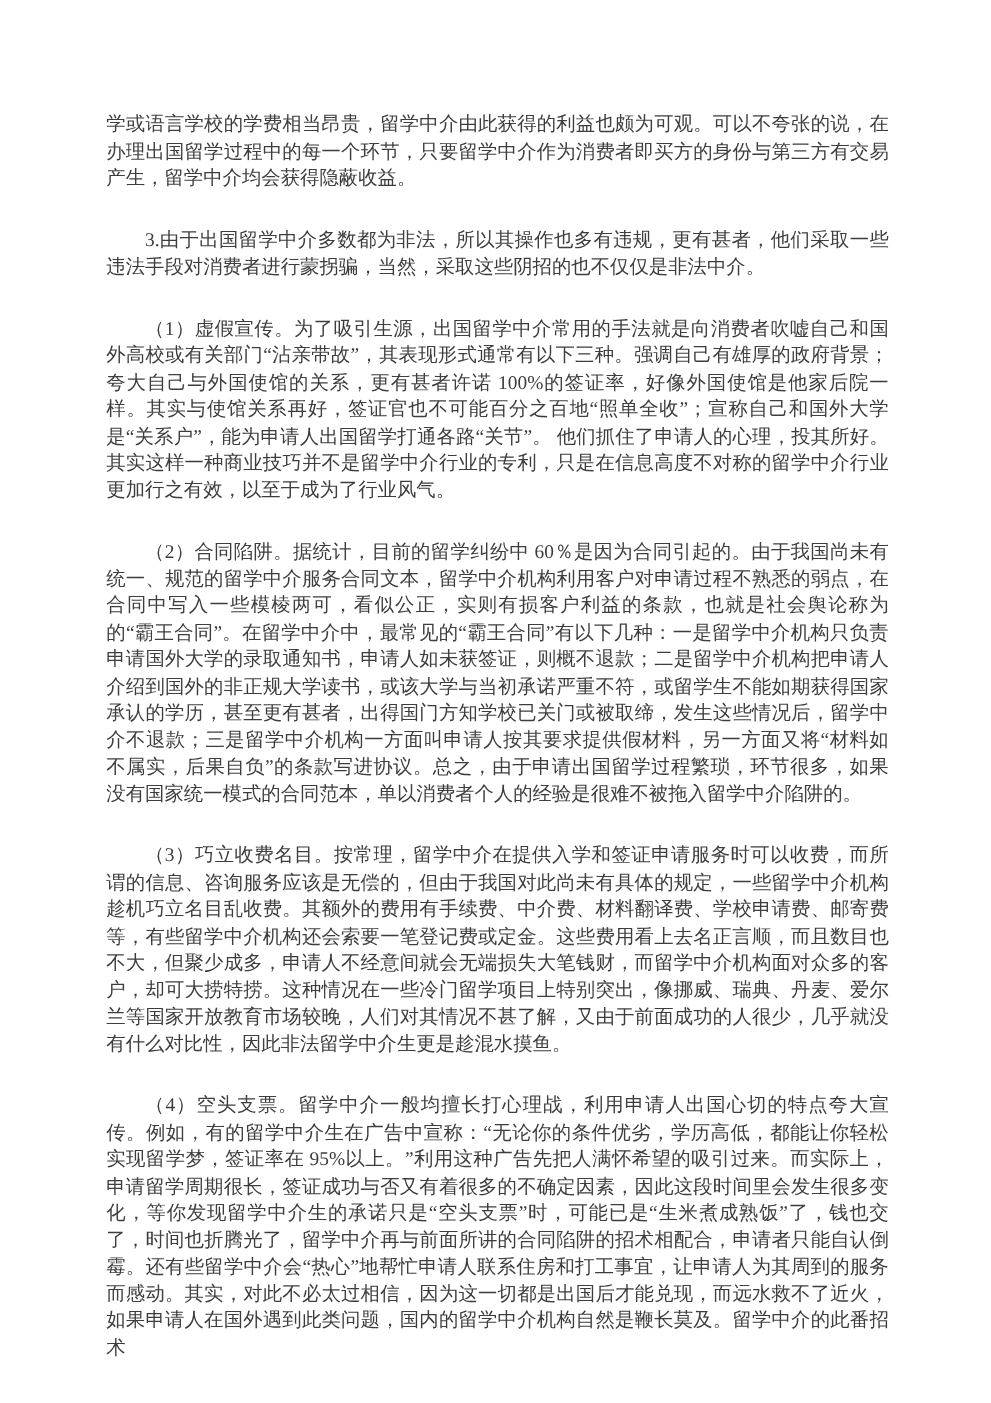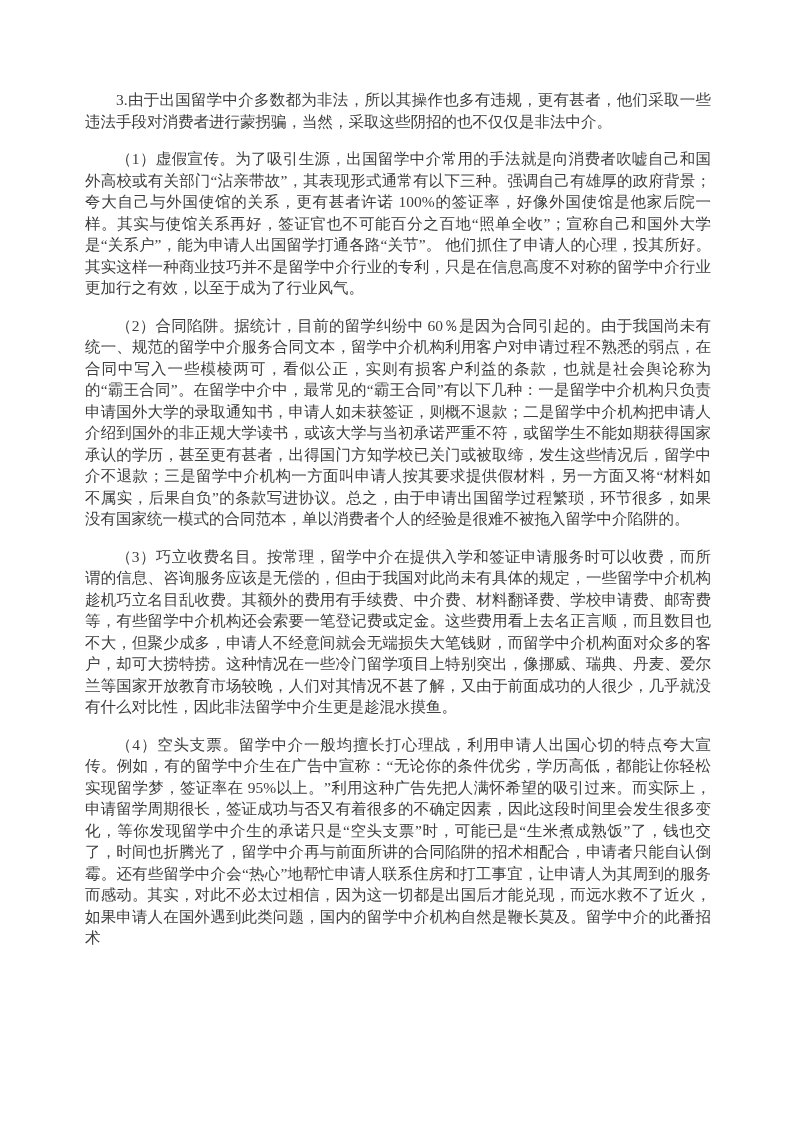--- a/index.html
+++ b/index.html
@@ -25,30 +25,31 @@
     text-align: justify;
   }
   .doc-body {
     width: 100%;
   }
   .para {
     margin: 0;
     word-break: break-all;
   }
   .para + .para {
-    margin-top: 16px;
+    margin-top: 28px;
   }
   .para.indent {
     text-indent: 2em;
   }
 </style>
 </head>
 <body>
 
 <div class="page">
   <div class="doc-body">
+      <p class="para">学或语言学校的学费相当昂贵，留学中介由此获得的利益也颇为可观。可以不夸张的说，在办理出国留学过程中的每一个环节，只要留学中介作为消费者即买方的身份与第三方有交易产生，留学中介均会获得隐蔽收益。</p>
       <p class="para indent">3.由于出国留学中介多数都为非法，所以其操作也多有违规，更有甚者，他们采取一些违法手段对消费者进行蒙拐骗，当然，采取这些阴招的也不仅仅是非法中介。</p>
       <p class="para indent">（1）虚假宣传。为了吸引生源，出国留学中介常用的手法就是向消费者吹嘘自己和国外高校或有关部门“沾亲带故”，其表现形式通常有以下三种。强调自己有雄厚的政府背景；夸大自己与外国使馆的关系，更有甚者许诺 100%的签证率，好像外国使馆是他家后院一样。其实与使馆关系再好，签证官也不可能百分之百地“照单全收”；宣称自己和国外大学是“关系户”，能为申请人出国留学打通各路“关节”。 他们抓住了申请人的心理，投其所好。其实这样一种商业技巧并不是留学中介行业的专利，只是在信息高度不对称的留学中介行业更加行之有效，以至于成为了行业风气。</p>
       <p class="para indent">（2）合同陷阱。据统计，目前的留学纠纷中 60％是因为合同引起的。由于我国尚未有统一、规范的留学中介服务合同文本，留学中介机构利用客户对申请过程不熟悉的弱点，在合同中写入一些模棱两可，看似公正，实则有损客户利益的条款，也就是社会舆论称为的“霸王合同”。在留学中介中，最常见的“霸王合同”有以下几种：一是留学中介机构只负责申请国外大学的录取通知书，申请人如未获签证，则概不退款；二是留学中介机构把申请人介绍到国外的非正规大学读书，或该大学与当初承诺严重不符，或留学生不能如期获得国家承认的学历，甚至更有甚者，出得国门方知学校已关门或被取缔，发生这些情况后，留学中介不退款；三是留学中介机构一方面叫申请人按其要求提供假材料，另一方面又将“材料如不属实，后果自负”的条款写进协议。总之，由于申请出国留学过程繁琐，环节很多，如果没有国家统一模式的合同范本，单以消费者个人的经验是很难不被拖入留学中介陷阱的。</p>
       <p class="para indent">（3）巧立收费名目。按常理，留学中介在提供入学和签证申请服务时可以收费，而所谓的信息、咨询服务应该是无偿的，但由于我国对此尚未有具体的规定，一些留学中介机构趁机巧立名目乱收费。其额外的费用有手续费、中介费、材料翻译费、学校申请费、邮寄费等，有些留学中介机构还会索要一笔登记费或定金。这些费用看上去名正言顺，而且数目也不大，但聚少成多，申请人不经意间就会无端损失大笔钱财，而留学中介机构面对众多的客户，却可大捞特捞。这种情况在一些冷门留学项目上特别突出，像挪威、瑞典、丹麦、爱尔兰等国家开放教育市场较晚，人们对其情况不甚了解，又由于前面成功的人很少，几乎就没有什么对比性，因此非法留学中介生更是趁混水摸鱼。</p>
       <p class="para indent">（4）空头支票。留学中介一般均擅长打心理战，利用申请人出国心切的特点夸大宣传。例如，有的留学中介生在广告中宣称：“无论你的条件优劣，学历高低，都能让你轻松实现留学梦，签证率在 95%以上。”利用这种广告先把人满怀希望的吸引过来。而实际上，申请留学周期很长，签证成功与否又有着很多的不确定因素，因此这段时间里会发生很多变化，等你发现留学中介生的承诺只是“空头支票”时，可能已是“生米煮成熟饭”了，钱也交了，时间也折腾光了，留学中介再与前面所讲的合同陷阱的招术相配合，申请者只能自认倒霉。还有些留学中介会“热心”地帮忙申请人联系住房和打工事宜，让申请人为其周到的服务而感动。其实，对此不必太过相信，因为这一切都是出国后才能兑现，而远水救不了近火，如果申请人在国外遇到此类问题，国内的留学中介机构自然是鞭长莫及。留学中介的此番招术</p>
     </div>
 </div>
 
 </body></html>

